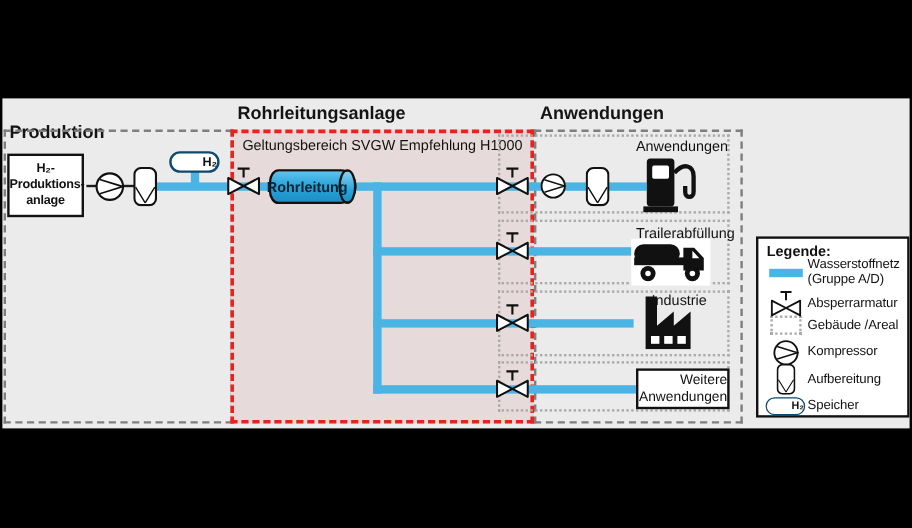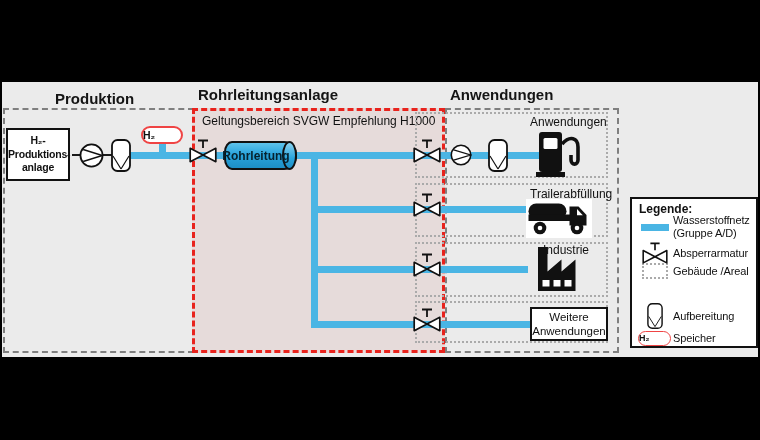--- a/index.html
+++ b/index.html
@@ -20,22 +20,22 @@
   .scope-lbl { position: absolute; left: 7px; top: 3px; font-size: 12px; white-space: nowrap; }
   .dotbox { border: 2px dotted var(--dot-gray, #aaaaaa); background: transparent; }
   .pipe { background: var(--pipe-blue, #4ab5e4); }
   .blackline { background: #1a1a1a; }
   .plantbox {
     background: #fff; border: 2.5px solid #111; text-align: center;
     font-size: 10.5px; font-weight: bold; line-height: 13.5px; letter-spacing: -0.2px;
     display: flex; flex-direction: column; justify-content: center;
   }
   .pill {
-    background: #fff; border: 2px solid #ef4444; border-radius: 10px;
-    display: flex; align-items: center; justify-content: flex-start;
+    background: #fff; border: 2px solid #0c4a6e; border-radius: 10px;
+    display: flex; align-items: center; justify-content: flex-end;
     font-weight: bold; font-size: 10.5px; white-space: nowrap;
   }
   .cylinder {
     border: 2px solid #111; border-radius: 8px 13px 13px 8px / 11px 14px 14px 11px;
     background: linear-gradient(180deg, #5ec2ea 0%, var(--cylinder-blue, #2aa5dd) 45%, #1d8fc6 100%);
     display: flex; align-items: center; justify-content: center;
   }
   .cylinder .cap {
     position: absolute; right: -2px; top: -2px; bottom: -2px; width: 15px;
     border: 2px solid #111; border-radius: 50%;
@@ -77,21 +77,21 @@
     <g id="sym-treatment">
       <rect x="1" y="1" width="18" height="31" rx="5.5" fill="#fff" stroke="#111" stroke-width="1.8"></rect>
       <path d="M2 17 L10 30 M18 17 L10 30" fill="none" stroke="#111" stroke-width="1.2"></path>
     </g>
   </defs>
 </svg>
 
 <div class="stage">
   <div class="content">
 
-    <div class="abs hdr" style="left:6px; top:8px;margin-left:47px;">Produktion</div>
+    <div class="abs hdr" style="left:6px; top:20px;">Produktion</div>
     <div class="abs hdr" style="left:196px; top:4px;">Rohrleitungsanlage</div>
     <div class="abs hdr" style="left:448px; top:4px;">Anwendungen</div>
 
     <div class="abs dashbox" style="left:1px; top:26px; width:191px; height:245px;"></div>
     <div class="abs scopebox" style="left:190px; top:26px; width:253px; height:245px;">
       <div class="scope-lbl">Geltungsbereich SVGW Empfehlung H1000</div>
     </div>
     <div class="abs dashbox" style="left:443px; top:26px; width:174px; height:245px;"></div>
 
     <div class="abs dotbox" style="left:413px; top:30px;  width:193px; height:66px;"></div>
@@ -173,21 +173,21 @@
     </svg>
 
     <div class="abs lbl" style="left:541px; top:161px; font-size:12px;">Industrie</div>
     <svg class="abs" style="left:530px; top:163px;" width="50" height="46" viewBox="0 0 44 46">
       <path d="M3 46 V2 H12.5 V26.5 L26.5 14.5 V26.5 L40.5 14.5 V46 Z" fill="#111"></path>
       <rect x="7.5" y="35" width="7" height="6.5" fill="#fff"></rect>
       <rect x="18.5" y="35" width="7" height="6.5" fill="#fff"></rect>
       <rect x="29.5" y="35" width="7" height="6.5" fill="#fff"></rect>
     </svg>
 
-    <div class="abs appbox" style="left:528px; top:225px; width:78px; height:34px;">
+    <div class="abs appbox" style="left:528px; top:225px; width:78px; height:34px;align-items:flex-end;">
       <span>Weitere</span>
       <span>Anwendungen</span>
     </div>
 
     <div class="abs legend" style="left:628px; top:115px; width:128px; height:151px;">
       <div class="legend-title">Legende:</div>
 
       <div class="lrow" style="top:13px; height:30px;">
         <div class="lsym">
             <div class="swatch"></div>
@@ -207,20 +207,28 @@
 
       <div class="lrow" style="top:43px; height:22px;">
         <div class="lsym">
           <svg width="26" height="24" viewBox="0 0 28 26">
               <use href="#sym-valve"></use>
             </svg>
         </div>
         <div class="llbl">Absperrarmatur</div>
       </div>
 
+      <div class="lrow" style="top:83px; height:23px;">
+        <div class="lsym">
+          <svg width="22" height="22" viewBox="0 0 24 24">
+              <use href="#sym-compressor"></use>
+            </svg>
+        </div>
+        <div class="llbl">Kompressor</div>
+      </div>
 
       <div class="lrow" style="top:103px; height:28px;">
         <div class="lsym">
           <svg width="16" height="26" viewBox="0 0 20 33">
               <use href="#sym-treatment"></use>
             </svg>
         </div>
         <div class="llbl">Aufbereitung</div>
       </div>
 

